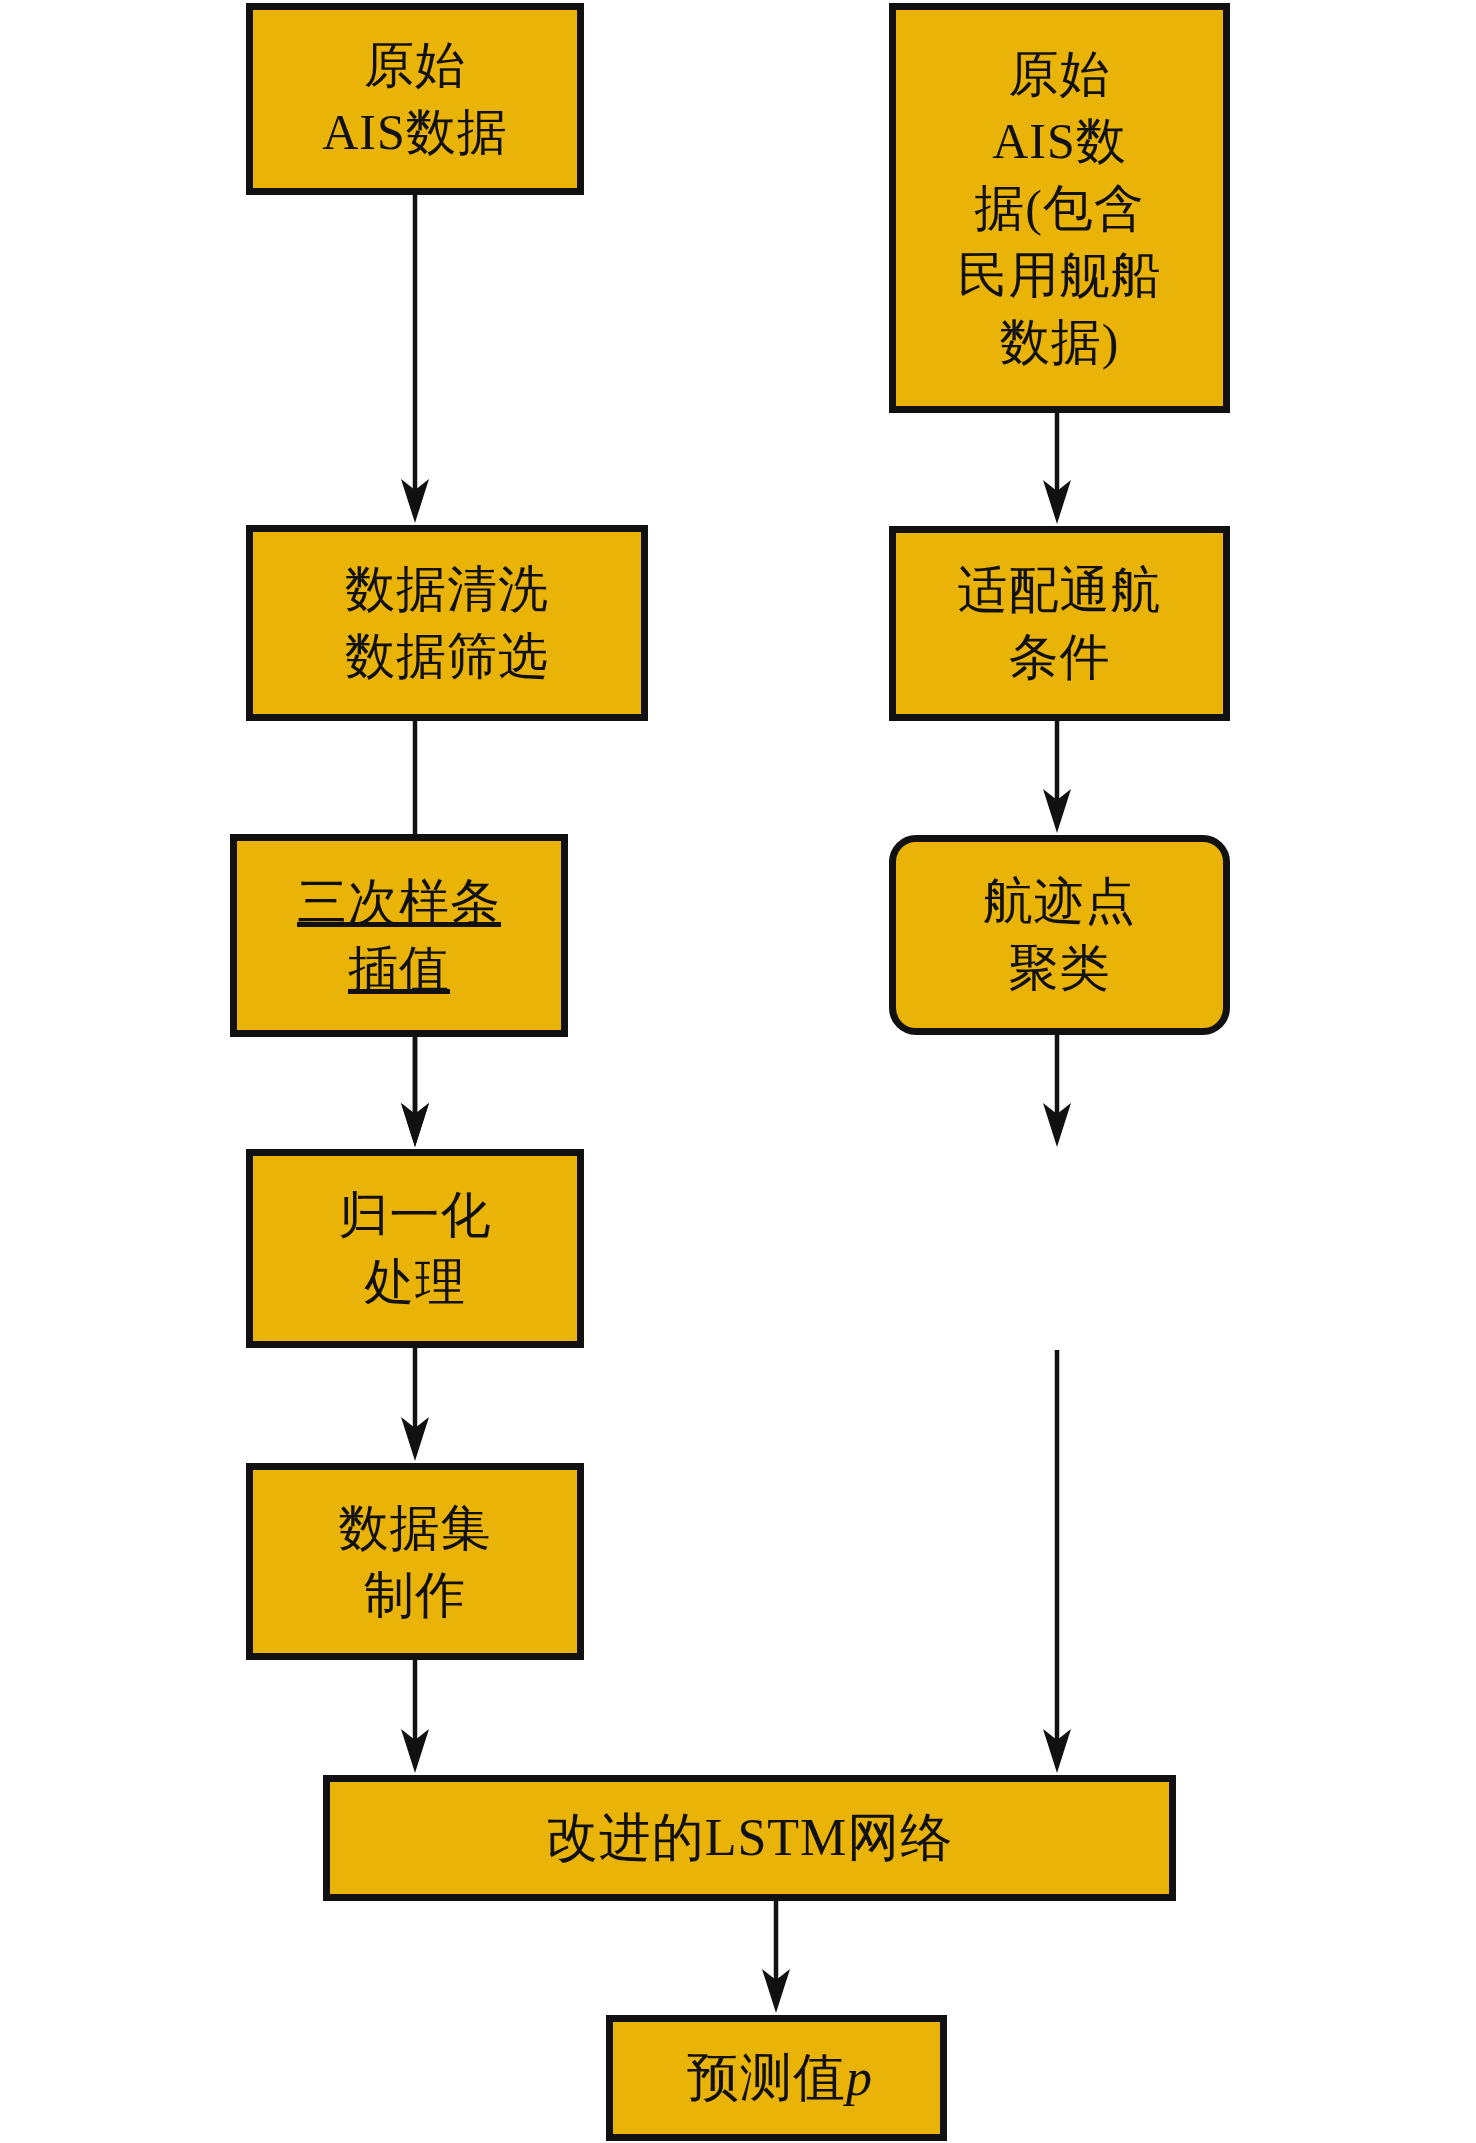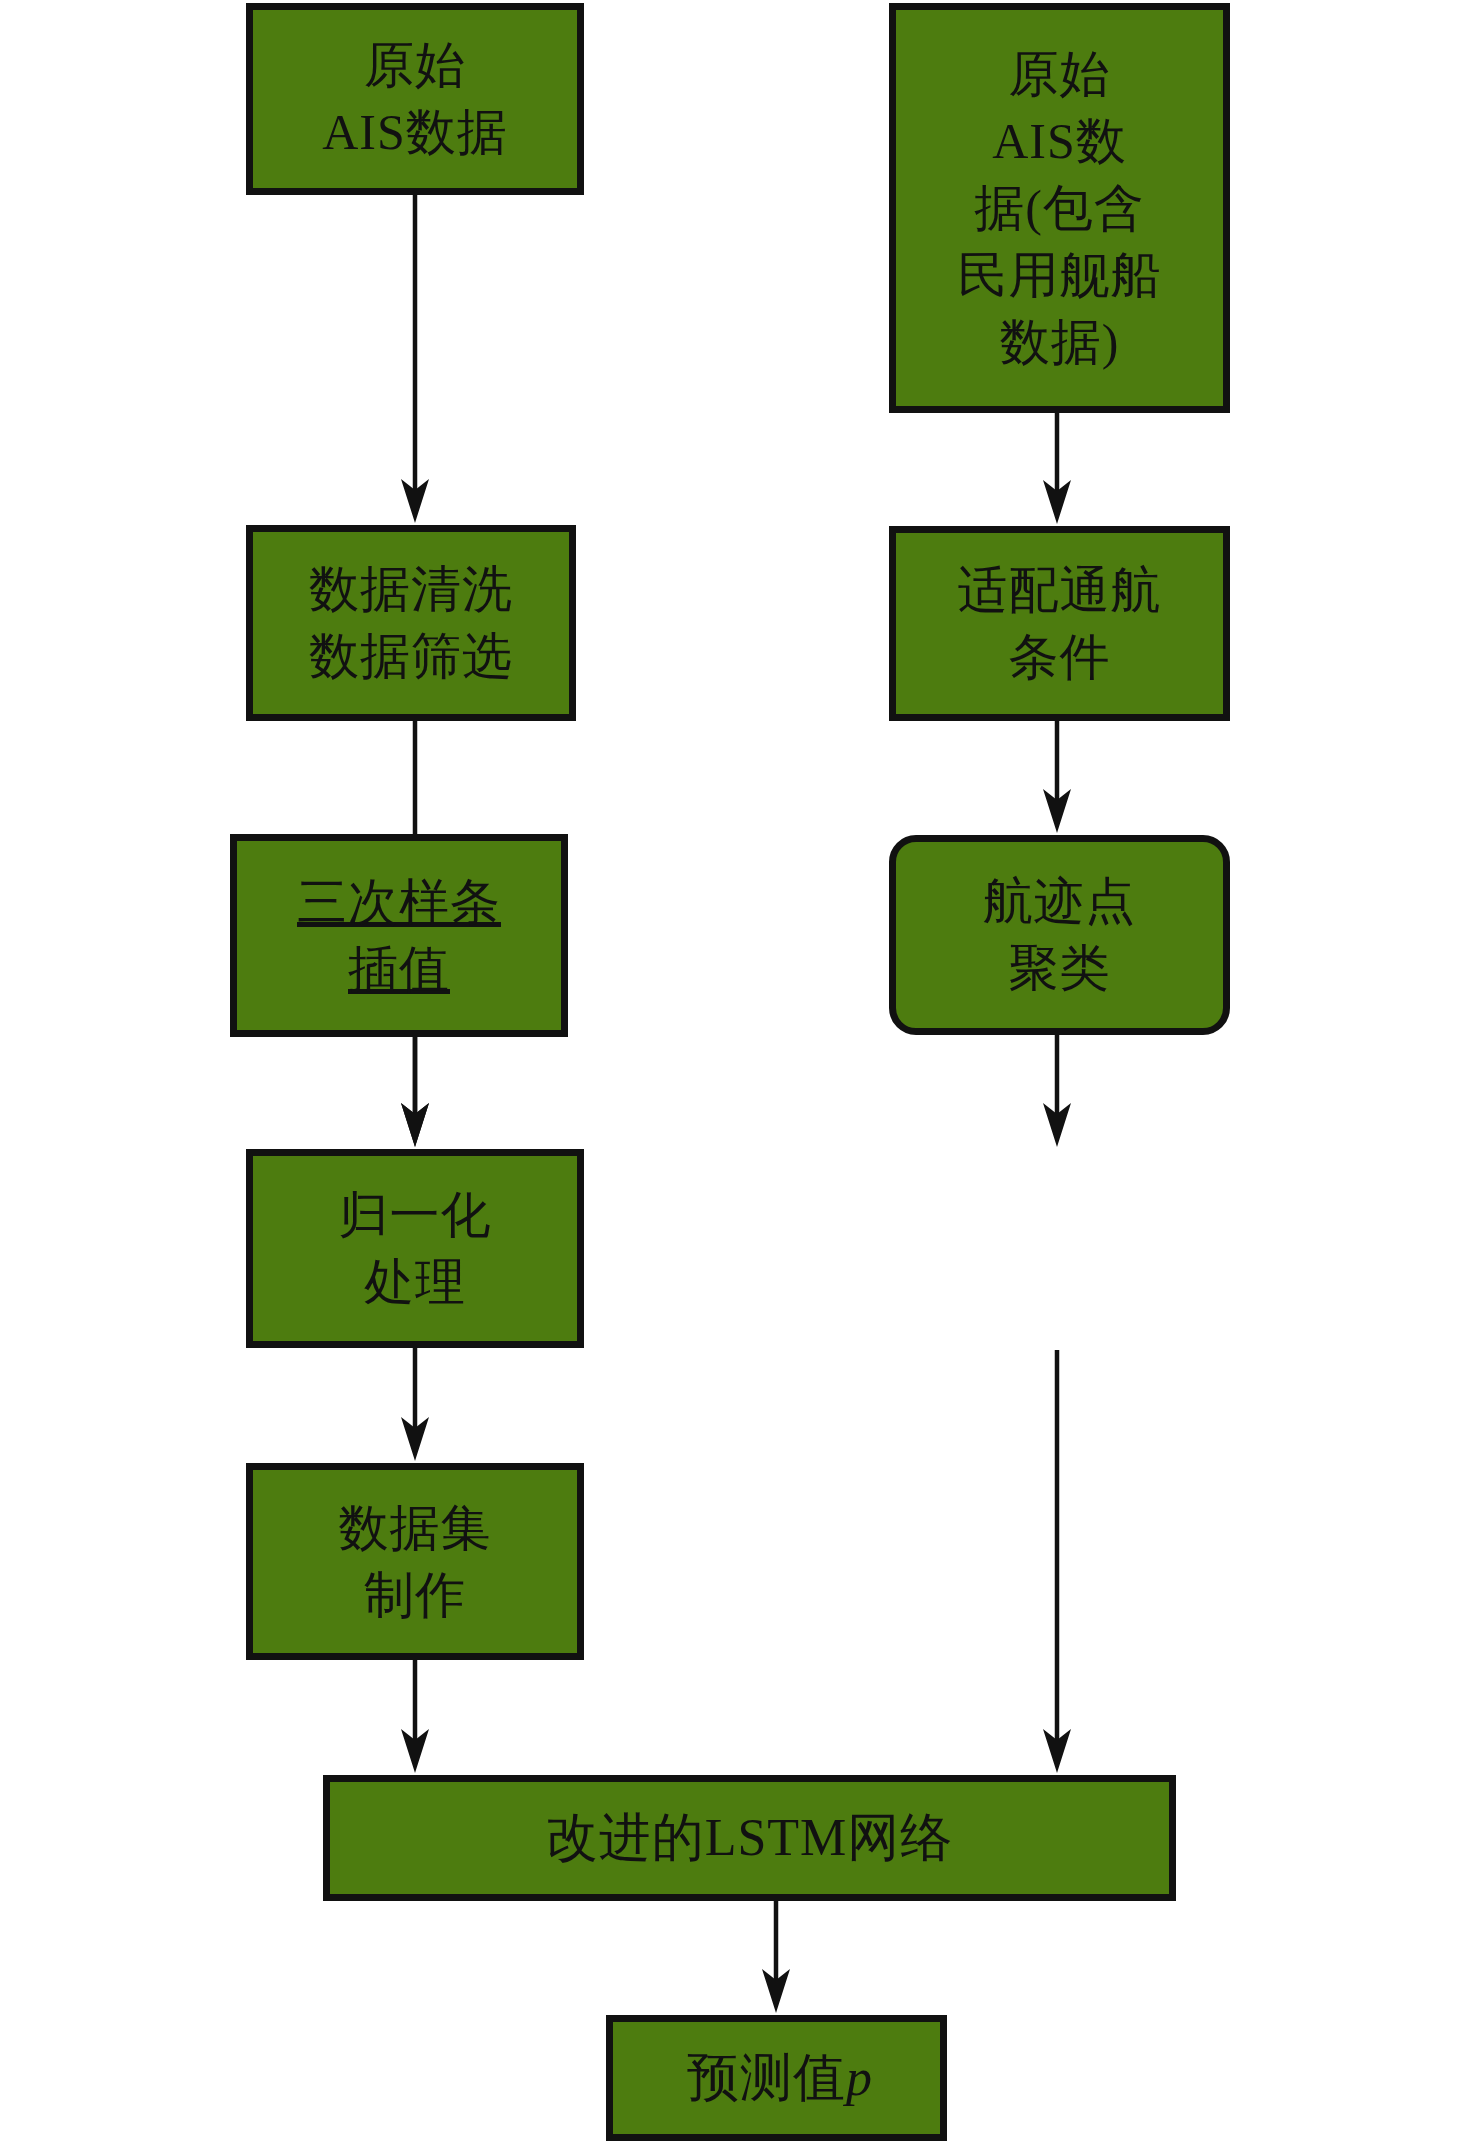--- a/index.html
+++ b/index.html
@@ -13,21 +13,21 @@
     height: 2143px;
     background: #ffffff;
     font-family: "Liberation Serif", "DejaVu Serif", serif;
     color: #111111;
     overflow: hidden;
   }
   .flow-node {
     position: absolute;
     box-sizing: border-box;
     border: 7px solid #111111;
-    background: #4d7c0f;
+    background: #eab308;
     display: flex;
     align-items: center;
     justify-content: center;
     text-align: center;
   }
   .node-label {
     white-space: pre-line;
     font-size: 50px;
     line-height: 67px;
     letter-spacing: 1px;
@@ -36,21 +36,21 @@
     font-size: 52px;
     line-height: 60px;
   }
   .suffix-italic {
     font-style: italic;
     font-size: 52px;
     line-height: 60px;
   }
   
   #node-l1 { left:246px; top:3px;    width:338px; height:192px; }
-  #node-l2 { left:246px; top:525px;  width:330px; height:196px; }
+  #node-l2 { left:246px; top:525px;  width:402px; height:196px; }
   #node-l3 { left:230px; top:834px;  width:338px; height:203px;text-decoration:underline; }
   #node-l4 { left:246px; top:1149px; width:338px; height:199px; }
   #node-l5 { left:246px; top:1463px; width:338px; height:197px; }
   #node-r1 { left:889px; top:3px;    width:341px; height:410px; }
   #node-r2 { left:889px; top:526px;  width:341px; height:195px; }
   #node-r3 { left:889px; top:835px;  width:341px; height:200px;border-radius:27px; }
   #node-r4 { left:889px; top:1149px; width:341px; height:201px; }
   #node-lstm  { left:323px; top:1775px; width:853px; height:126px; }
   #node-final { left:606px; top:2015px; width:341px; height:126px;padding-left:6px; }
 

